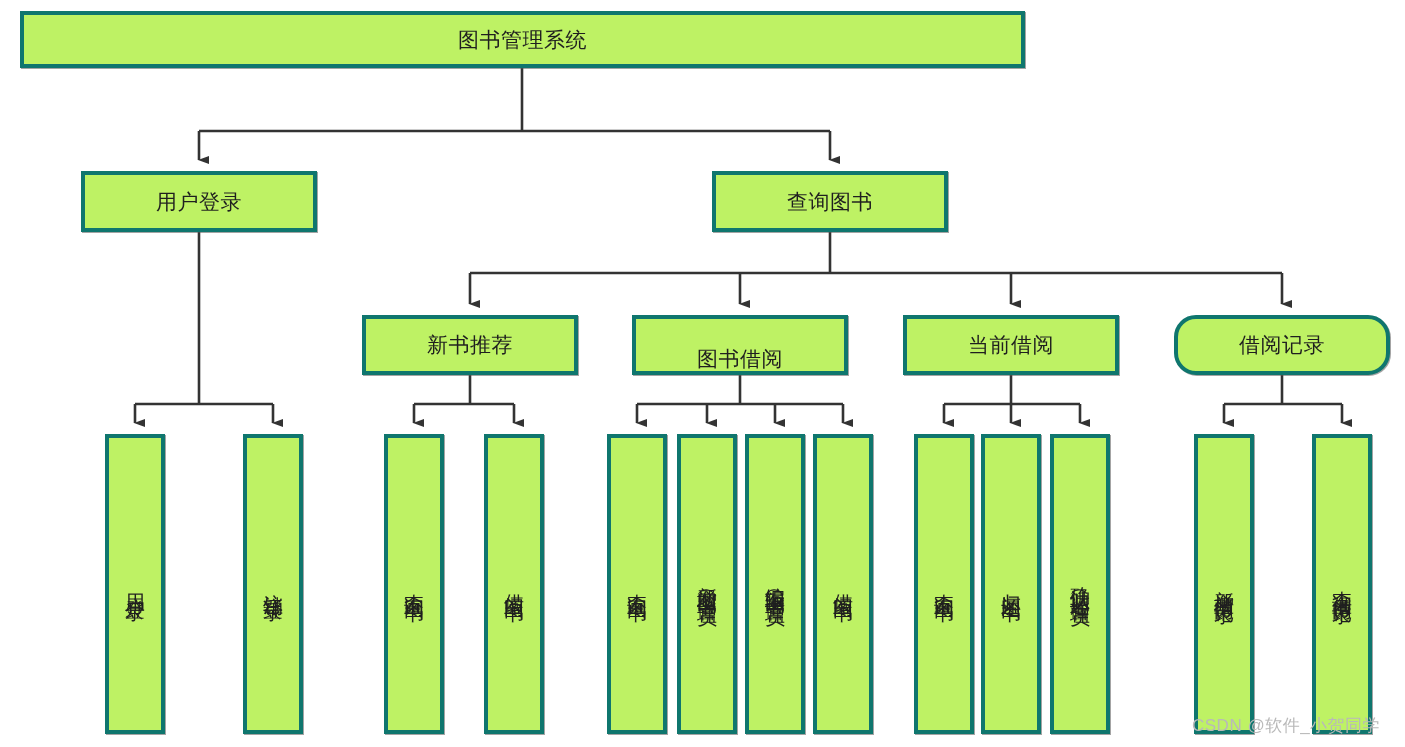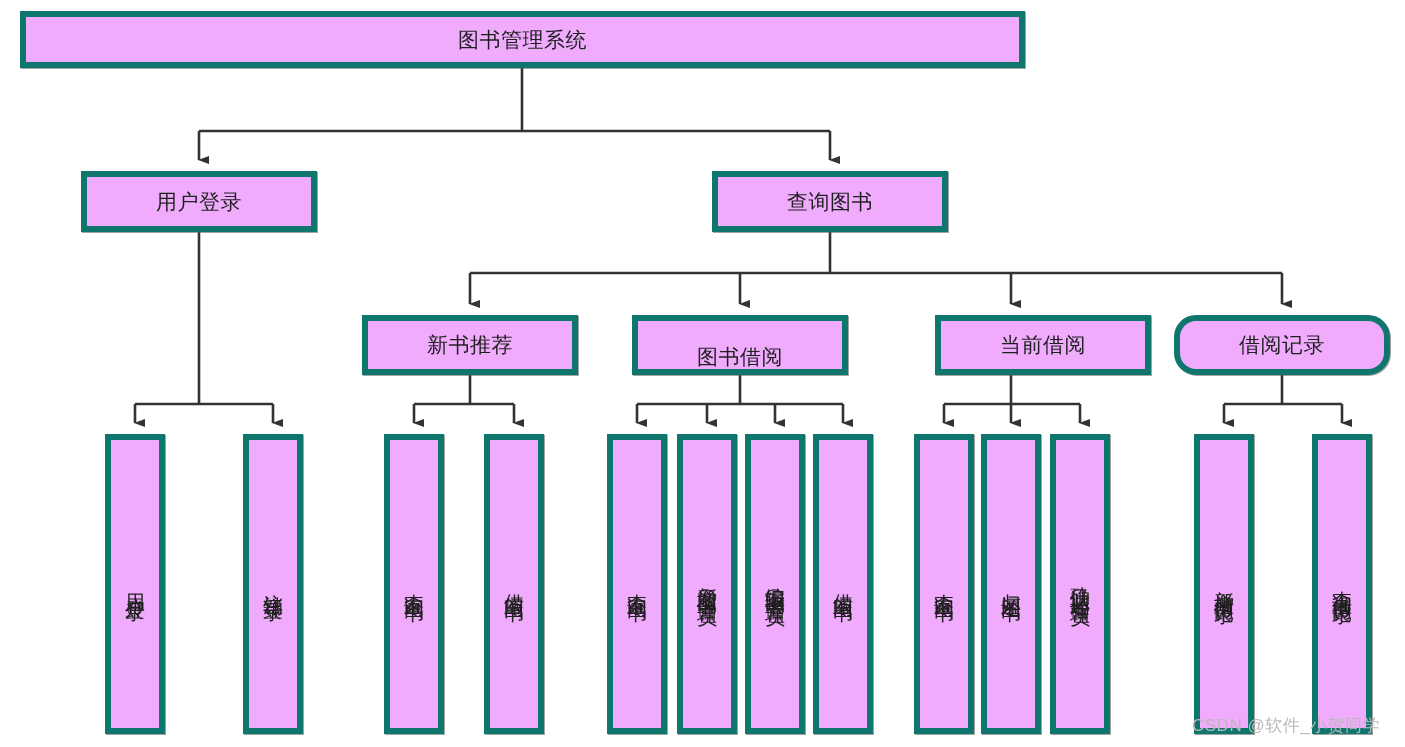--- a/index.html
+++ b/index.html
@@ -27,22 +27,22 @@
     position: absolute;
     left: 0;
     top: 0;
     width: 1405px;
     height: 747px;
     pointer-events: none;
   }
   .node {
     position: absolute;
     box-sizing: border-box;
-    background: #f0abfc;
-    border: 6px solid #0f766e;
+    background: #bef264;
+    border: 4px solid #0f766e;
     display: flex;
     align-items: center;
     justify-content: center;
     box-shadow: 1px 1px 0 0 rgba(90,90,90,0.55);
   }
   .node-label {
     display: block;
     text-align: center;
     letter-spacing: 0.5px;
     color: #1f1f1f;
@@ -159,21 +159,21 @@
   </div>
 
   <div class="node horizontal" style="left:362px; top:315px; width:216px; height:60px;">
     <span class="node-label">新书推荐</span>
   </div>
 
   <div class="node horizontal" style="left:632px; top:315px; width:216px; height:60px;align-items:flex-end;">
     <span class="node-label">图书借阅</span>
   </div>
 
-  <div class="node horizontal" style="left:903px; top:315px; width:216px; height:60px;margin-left:32px;">
+  <div class="node horizontal" style="left:903px; top:315px; width:216px; height:60px;">
     <span class="node-label">当前借阅</span>
   </div>
 
   <div class="node horizontal" style="left:1174px; top:315px; width:216px; height:60px;border-radius:22px;">
     <span class="node-label">借阅记录</span>
   </div>
 
   <div class="node vertical" style="left:105px; top:434px; width:60px; height:300px;">
     <span class="node-label">用户登录</span>
   </div>

